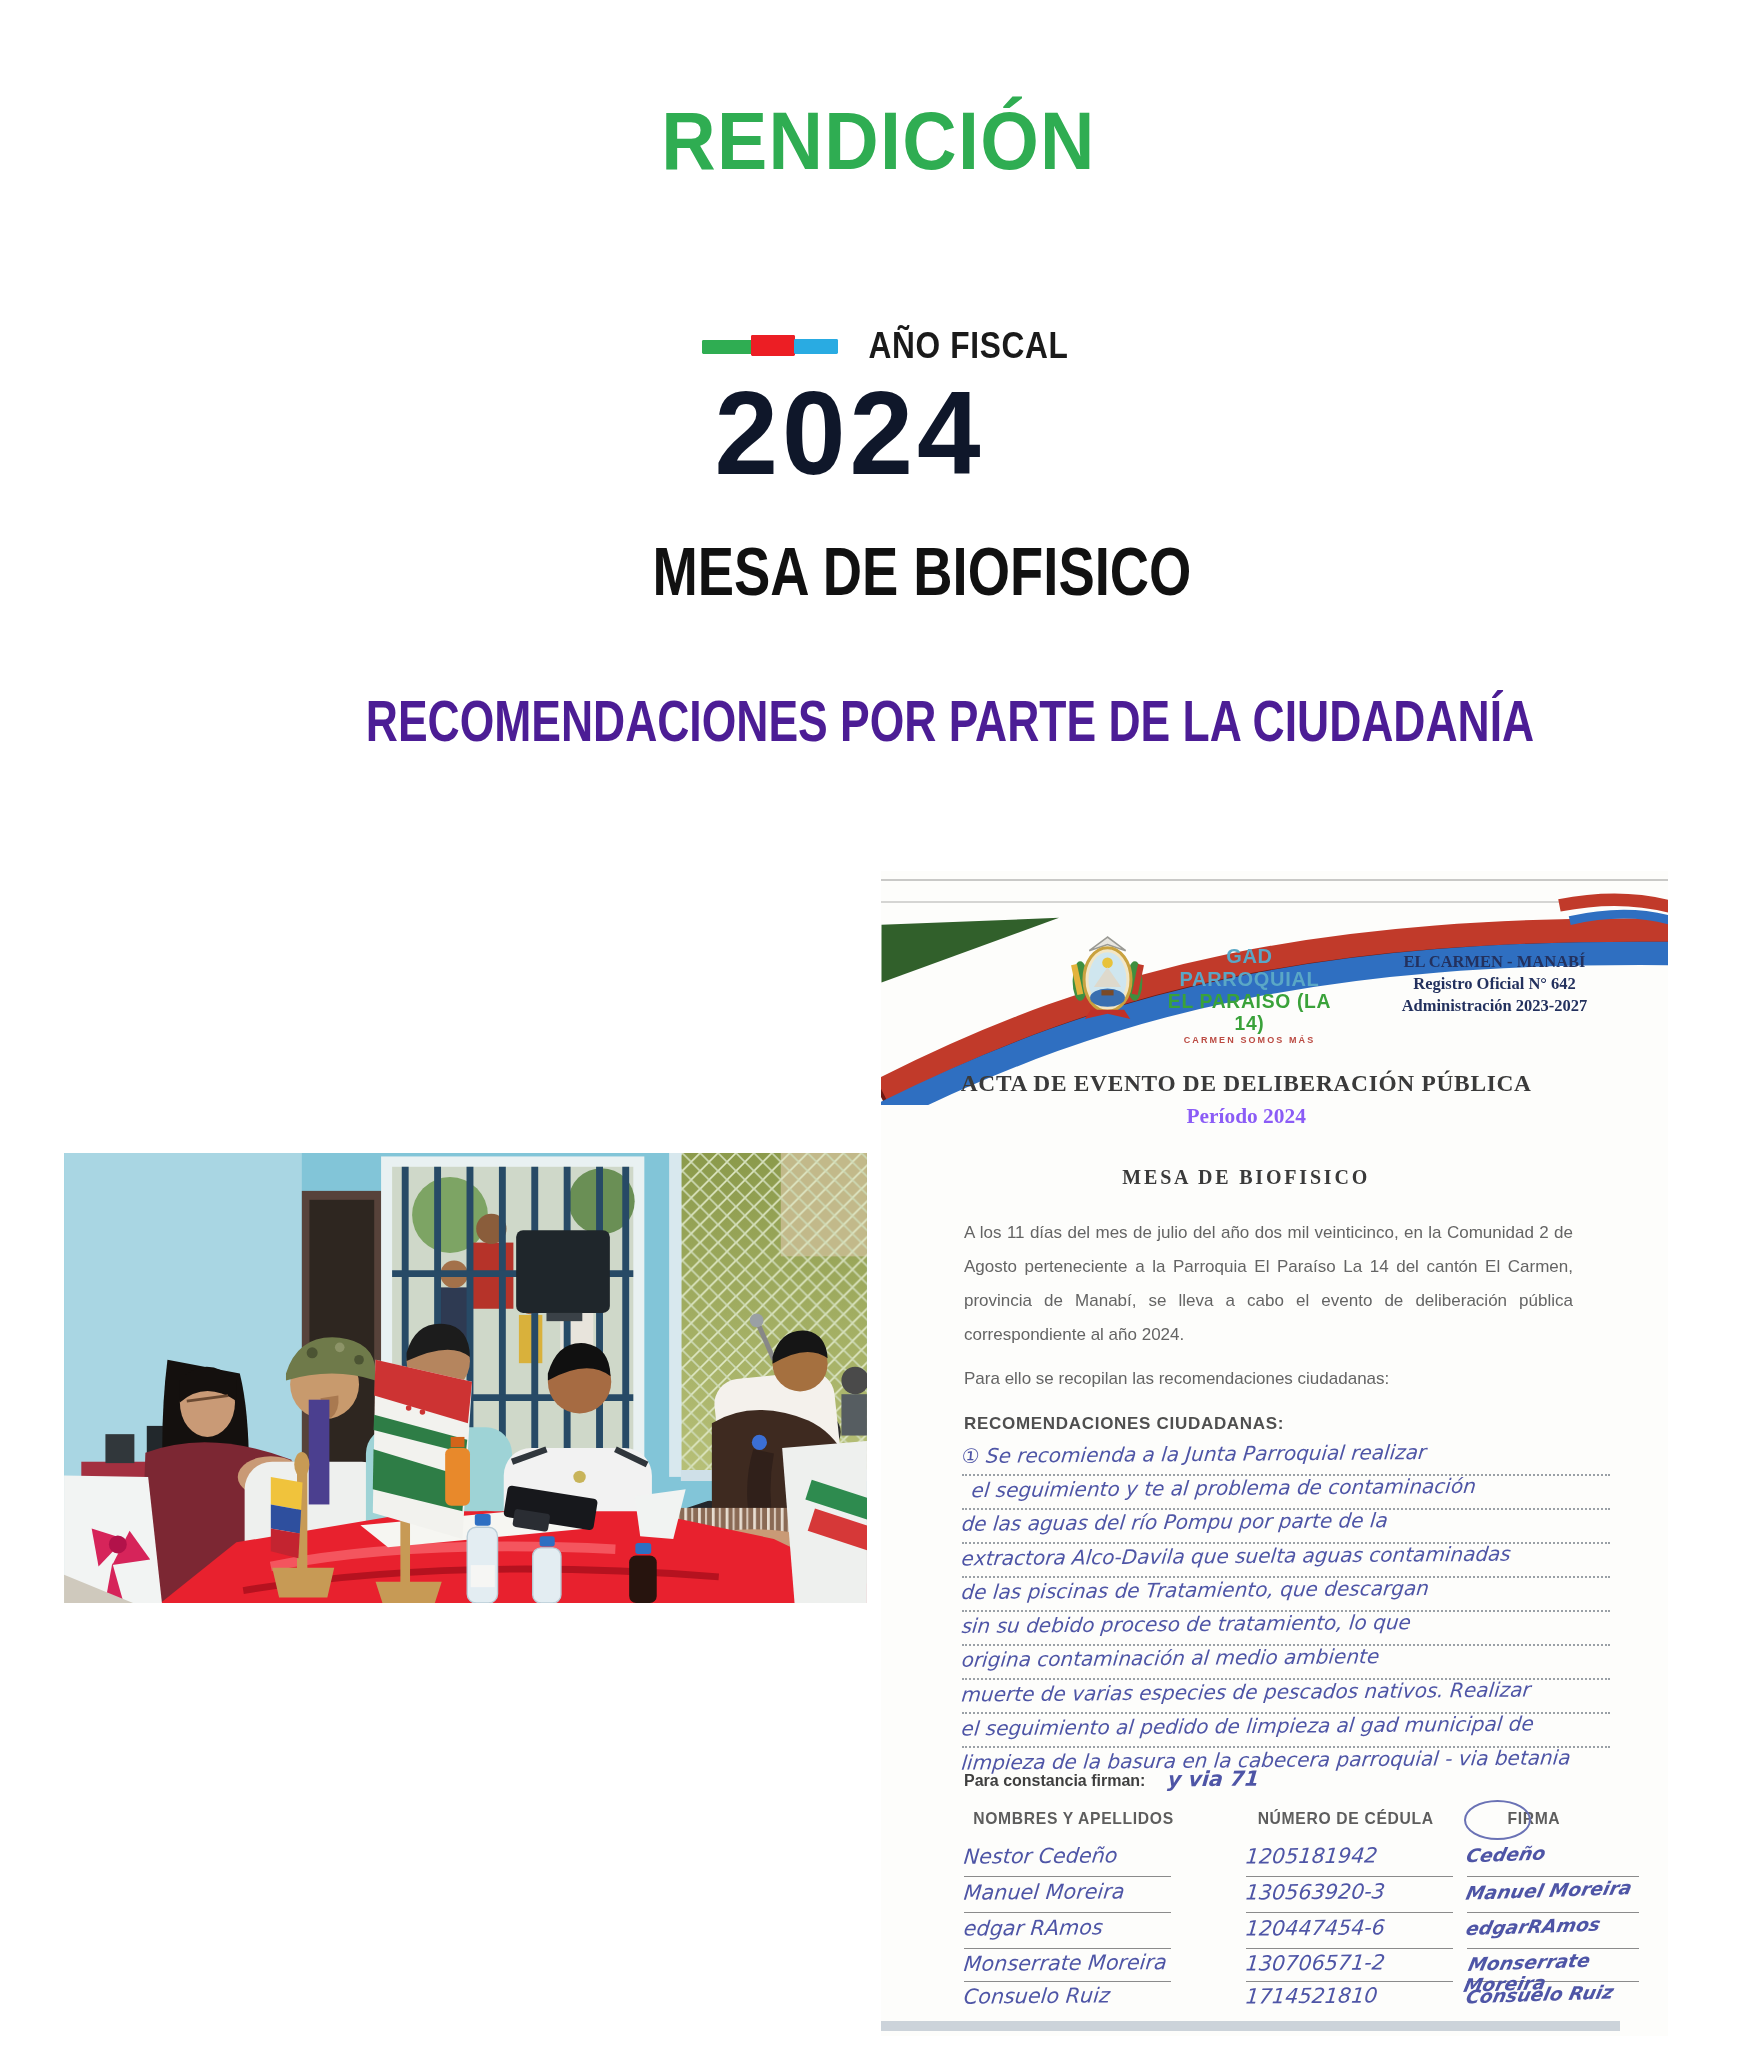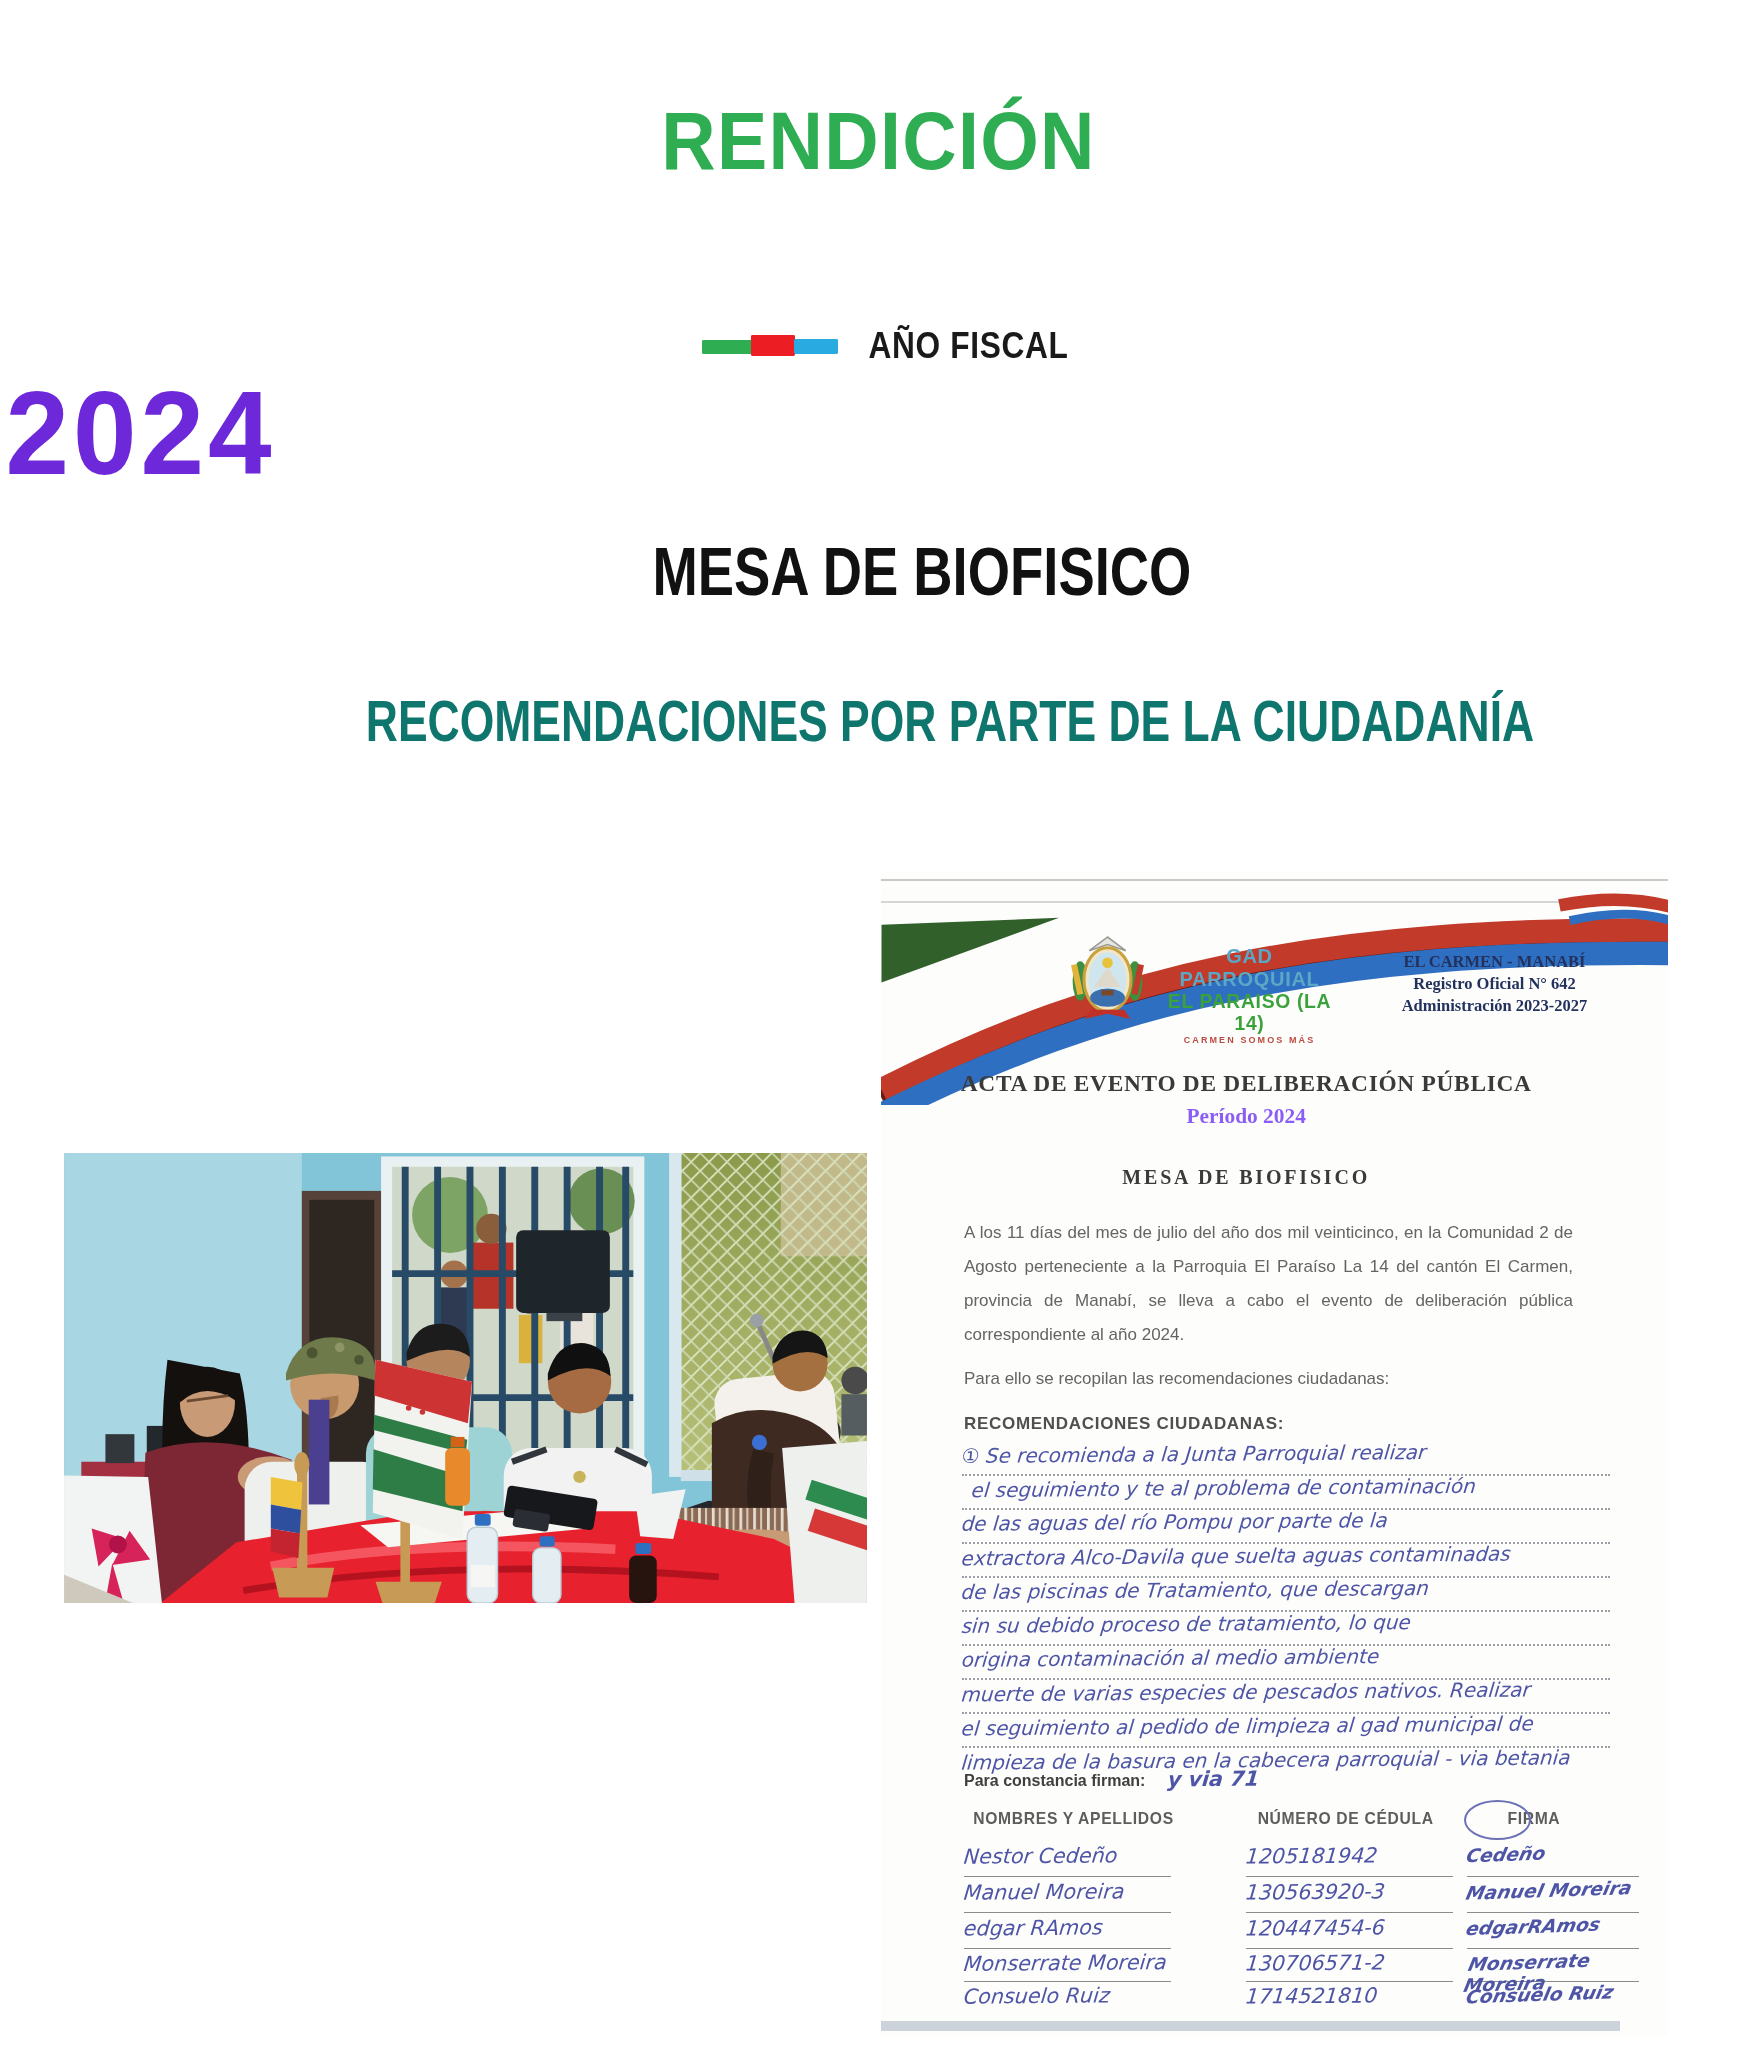--- a/index.html
+++ b/index.html
@@ -6,25 +6,25 @@
   #page{position:relative;width:1758px;height:2066px;background:#ffffff;overflow:hidden;
         font-family:"Liberation Sans",sans-serif;}
   .abs{position:absolute;}
   .cx{display:inline-block;transform-origin:center;}
   
   .h-green{left:0;right:0;top:95px;text-align:center;font-weight:bold;font-size:81px;
            color:#2FAD52;letter-spacing:1.4px;}
   .h-red{left:0;right:0;top:199px;text-align:center;font-weight:bold;font-size:85px;
          color:#EC1E24;letter-spacing:0.7px;}
   .fiscal{left:855px;top:325px;font-weight:bold;font-size:36px;color:#1a1a1a;letter-spacing:0.7px;}
-  .year{left:0;width:1700px;top:364px;font-weight:bold;font-size:119px;
-        color:#6d28d9;letter-spacing:4.1px;}
+  .year{left:0;width:1700px;top:364px;text-align:center;font-weight:bold;font-size:119px;
+        color:#0f172a;letter-spacing:4.1px;}
   .bar{position:absolute;border-radius:1.4px;}
   .mesa{left:85px;right:0;top:532px;text-align:center;font-weight:bold;font-size:68px;color:#111;}
-  .recom{left:142px;right:0;top:688px;text-align:center;font-weight:bold;font-size:57px;color:#0f766e;}
+  .recom{left:142px;right:0;top:688px;text-align:center;font-weight:bold;font-size:57px;color:#4c1d95;}
   
   #photo{left:64px;top:1153px;width:803px;height:450px;}
   
   #scan{left:881px;top:871px;width:787px;height:1165px;background:#fdfdfb;}
   #scan .serif{font-family:"Liberation Serif",serif;}
   .scan-line{position:absolute;left:0;width:787px;height:2.1px;background:#c9c9c7;}
   .org-blue{font-size:20px;font-weight:bold;color:#5aa7c6;letter-spacing:0.7px;}
   .org-green{font-size:19.3px;font-weight:bold;color:#3aa23a;letter-spacing:0.7px;}
   .org-red{font-size:9px;font-weight:bold;color:#bb4a42;letter-spacing:2.1px;}
   .office{font-family:"Liberation Serif",serif;font-weight:bold;color:#23315e;font-size:16.5px;

